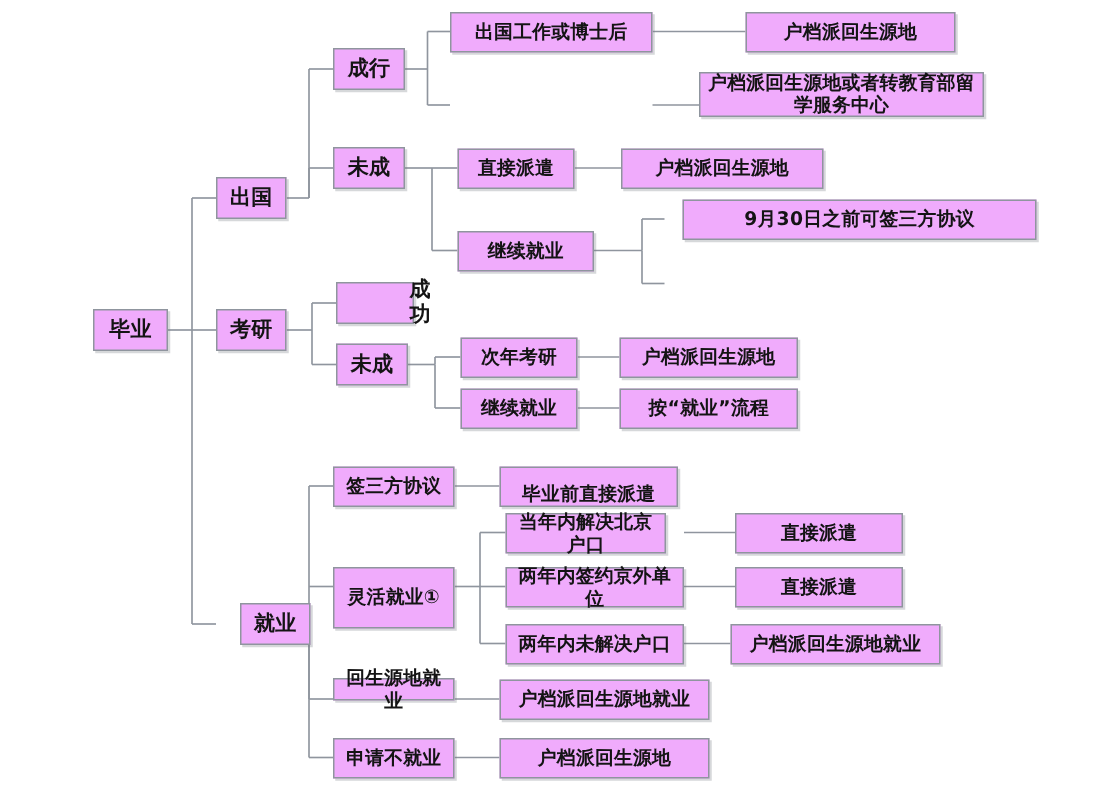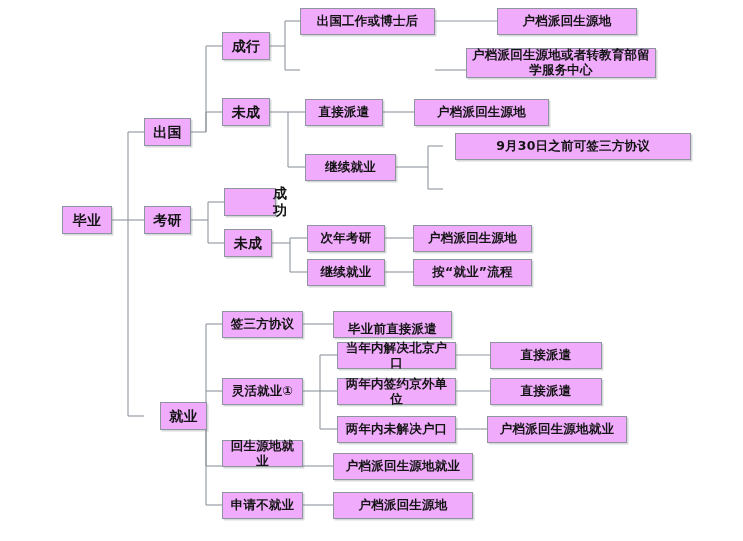--- a/index.html
+++ b/index.html
@@ -205,46 +205,46 @@
     <span>按“就业”流程</span>
   </div>
 
   <div class="node s12" style="left:222px; top:311px; width:81px; height:27px;">
     <span>签三方协议</span>
   </div>
   <div class="node s12" style="left:333px; top:311px; width:119px; height:27px;align-items:flex-end;">
     <span>毕业前直接派遣</span>
   </div>
 
-  <div class="node s12" style="left:222px; top:378px; width:81px; height:27px;">
+  <div class="node s12" style="left:222px; top:378px; width:81px; height:41px;">
     <span>灵活就业①</span>
   </div>
 
-  <div class="node s12" style="left:337px; top:342px; width:119px; height:27px;">
+  <div class="node s12" style="left:337px; top:342px; width:107px; height:27px;">
     <span>当年内解决北京户口</span>
   </div>
   <div class="node s12" style="left:490px; top:342px; width:112px; height:27px;">
     <span>直接派遣</span>
   </div>
 
   <div class="node s12" style="left:337px; top:378px; width:119px; height:27px;">
     <span>两年内签约京外单位</span>
   </div>
   <div class="node s12" style="left:490px; top:378px; width:112px; height:27px;">
     <span>直接派遣</span>
   </div>
 
   <div class="node s12" style="left:337px; top:416px; width:119px; height:27px;">
     <span>两年内未解决户口</span>
   </div>
   <div class="node s12" style="left:487px; top:416px; width:140px; height:27px;">
     <span>户档派回生源地就业</span>
   </div>
 
-  <div class="node s12" style="left:222px; top:440px; width:81px; height:27px;">
+  <div class="node s12" style="left:222px; top:452px; width:81px; height:15px;">
     <span>回生源地就业</span>
   </div>
   <div class="node s12" style="left:333px; top:453px; width:140px; height:27px;">
     <span>户档派回生源地就业</span>
   </div>
 
   <div class="node s12" style="left:222px; top:492px; width:81px; height:27px;">
     <span>申请不就业</span>
   </div>
   <div class="node s12" style="left:333px; top:492px; width:140px; height:27px;">

